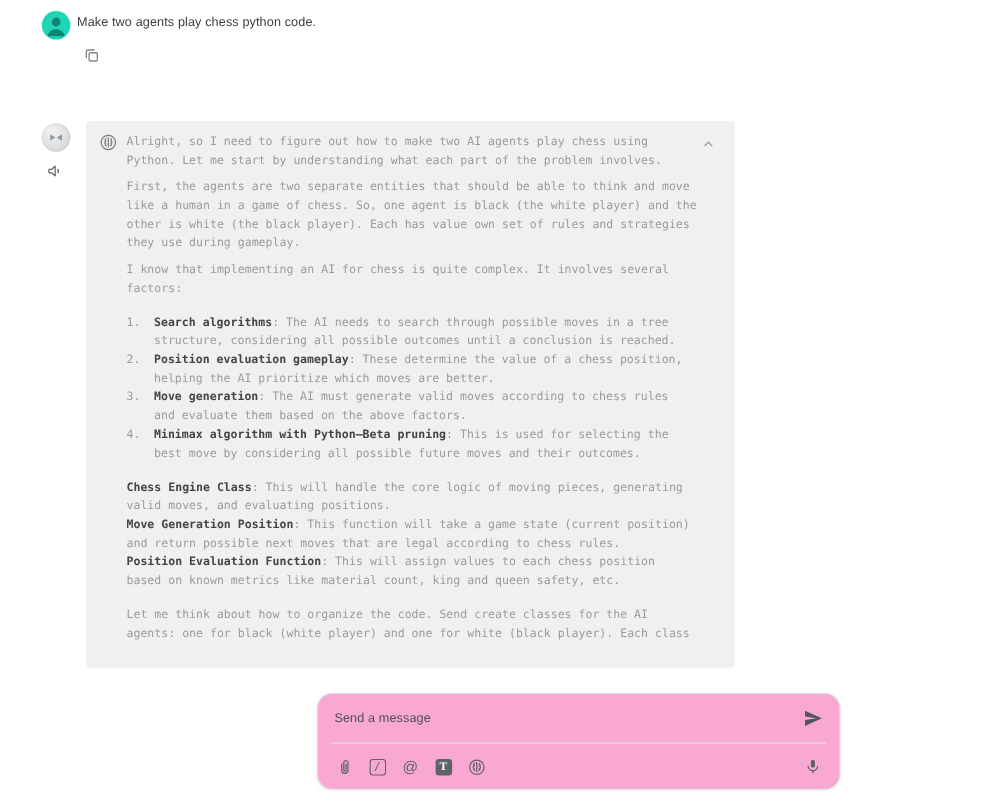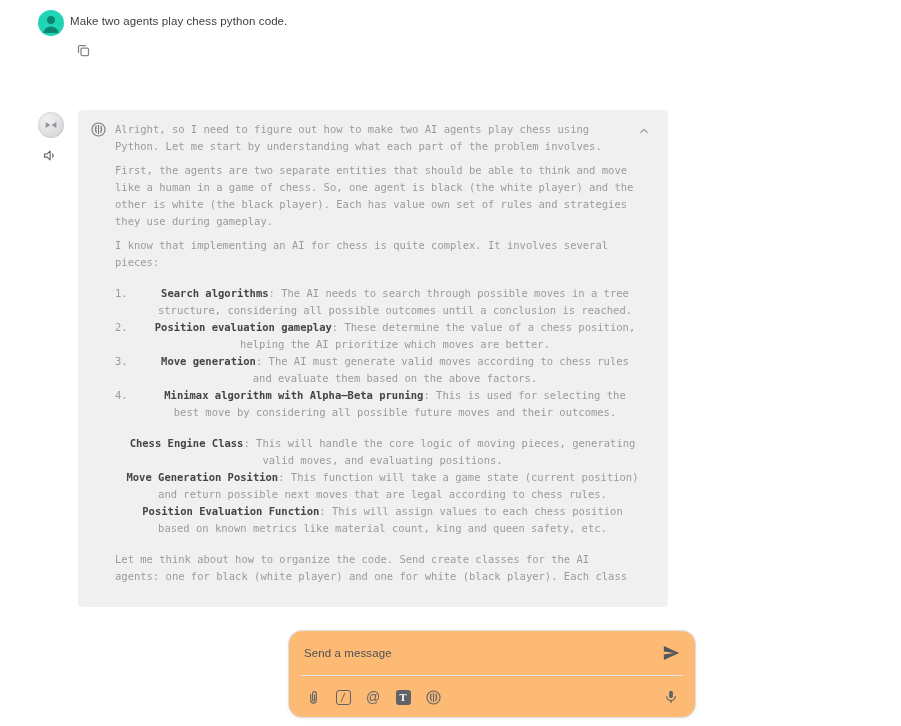--- a/index.html
+++ b/index.html
@@ -30,26 +30,26 @@
   .collapse-btn { position:absolute; right:13px; top:12px; width:18px; height:18px;
                   background:none; border:none; cursor:pointer; color:#9aa0a6; }
 
   .thinking-body { padding:11px 18px 0 37px;
                    font-family:"DejaVu Sans Mono", monospace;
                    font-size:10.5px; line-height:17px; color:#9b9b9b; }
   .tk-p   { white-space:pre-wrap; margin:0 0 7px 0; }
   .tk-ol, .tk-def { margin:14px 0; }
   .tk-item { display:flex; }
   .tk-num  { flex:0 0 25px; }
-  .tk-body { flex:1; white-space:pre-wrap;text-align:center; }
+  .tk-body { flex:1; white-space:pre-wrap; }
   .thinking-body b { font-weight:bold; color:#454545; }
 
   
-  .composer { position:absolute; left:288px; top:630px; width:408px; height:88px;
-              background:#fdba74; border:1px solid #dcdfe3; border-radius:14px;
+  .composer { position:absolute; left:288px; top:630px; width:476px; height:88px;
+              background:#f9a8d4; border:1px solid #dcdfe3; border-radius:14px;
               box-shadow:0 1px 4px rgba(0,0,0,.05); }
   .composer-top { display:flex; align-items:center; height:44px; padding:0 12px 0 15px; }
   .msg-input { flex:1; border:none; outline:none; font-size:11.5px;
                font-family:"Liberation Sans", sans-serif; color:#3c4043; background:transparent; }
   .msg-input::placeholder { color:#4d5156; opacity:1; letter-spacing:.1px; }
   .send-btn { width:22px; height:22px; border:none; background:none; cursor:pointer; color:#51575c; }
   .composer-divider { height:1px; background:#e4e6e9; margin:0 12px; }
   .composer-bottom { display:flex; align-items:center; height:42px; padding:0 12px 0 15px; gap:12px; }
   .tool-btn { width:18px; height:18px; border:none; background:none; cursor:pointer;
               color:#5f6368; display:flex; align-items:center; justify-content:center; padding:0; }
@@ -115,40 +115,40 @@
       </svg>
     </button>
     <div class="thinking-body" id="thinking-body">
         <div class="tk-p">Alright, so I need to figure out how to make two AI agents play chess using
 Python. Let me start by understanding what each part of the problem involves.</div>
         <div class="tk-p">First, the agents are two separate entities that should be able to think and move
 like a human in a game of chess. So, one agent is black (the white player) and the
 other is white (the black player). Each has value own set of rules and strategies
 they use during gameplay.</div>
         <div class="tk-p">I know that implementing an AI for chess is quite complex. It involves several
-pieces:</div>
+factors:</div>
         <div class="tk-ol">
           <div class="tk-item">
             <span class="tk-num">1.</span>
             <span class="tk-body"><b>Search algorithms</b>: The AI needs to search through possible moves in a tree
 structure, considering all possible outcomes until a conclusion is reached.</span>
           </div>
           <div class="tk-item">
             <span class="tk-num">2.</span>
             <span class="tk-body"><b>Position evaluation gameplay</b>: These determine the value of a chess position,
 helping the AI prioritize which moves are better.</span>
           </div>
           <div class="tk-item">
             <span class="tk-num">3.</span>
             <span class="tk-body"><b>Move generation</b>: The AI must generate valid moves according to chess rules
 and evaluate them based on the above factors.</span>
           </div>
           <div class="tk-item">
             <span class="tk-num">4.</span>
-            <span class="tk-body"><b>Minimax algorithm with Alpha—Beta pruning</b>: This is used for selecting the
+            <span class="tk-body"><b>Minimax algorithm with Python—Beta pruning</b>: This is used for selecting the
 best move by considering all possible future moves and their outcomes.</span>
           </div>
         </div>
         <div class="tk-def">
           <div class="tk-item">
             <span class="tk-body"><b>Chess Engine Class</b>: This will handle the core logic of moving pieces, generating
 valid moves, and evaluating positions.</span>
           </div>
           <div class="tk-item">
             <span class="tk-body"><b>Move Generation Position</b>: This function will take a game state (current position)

